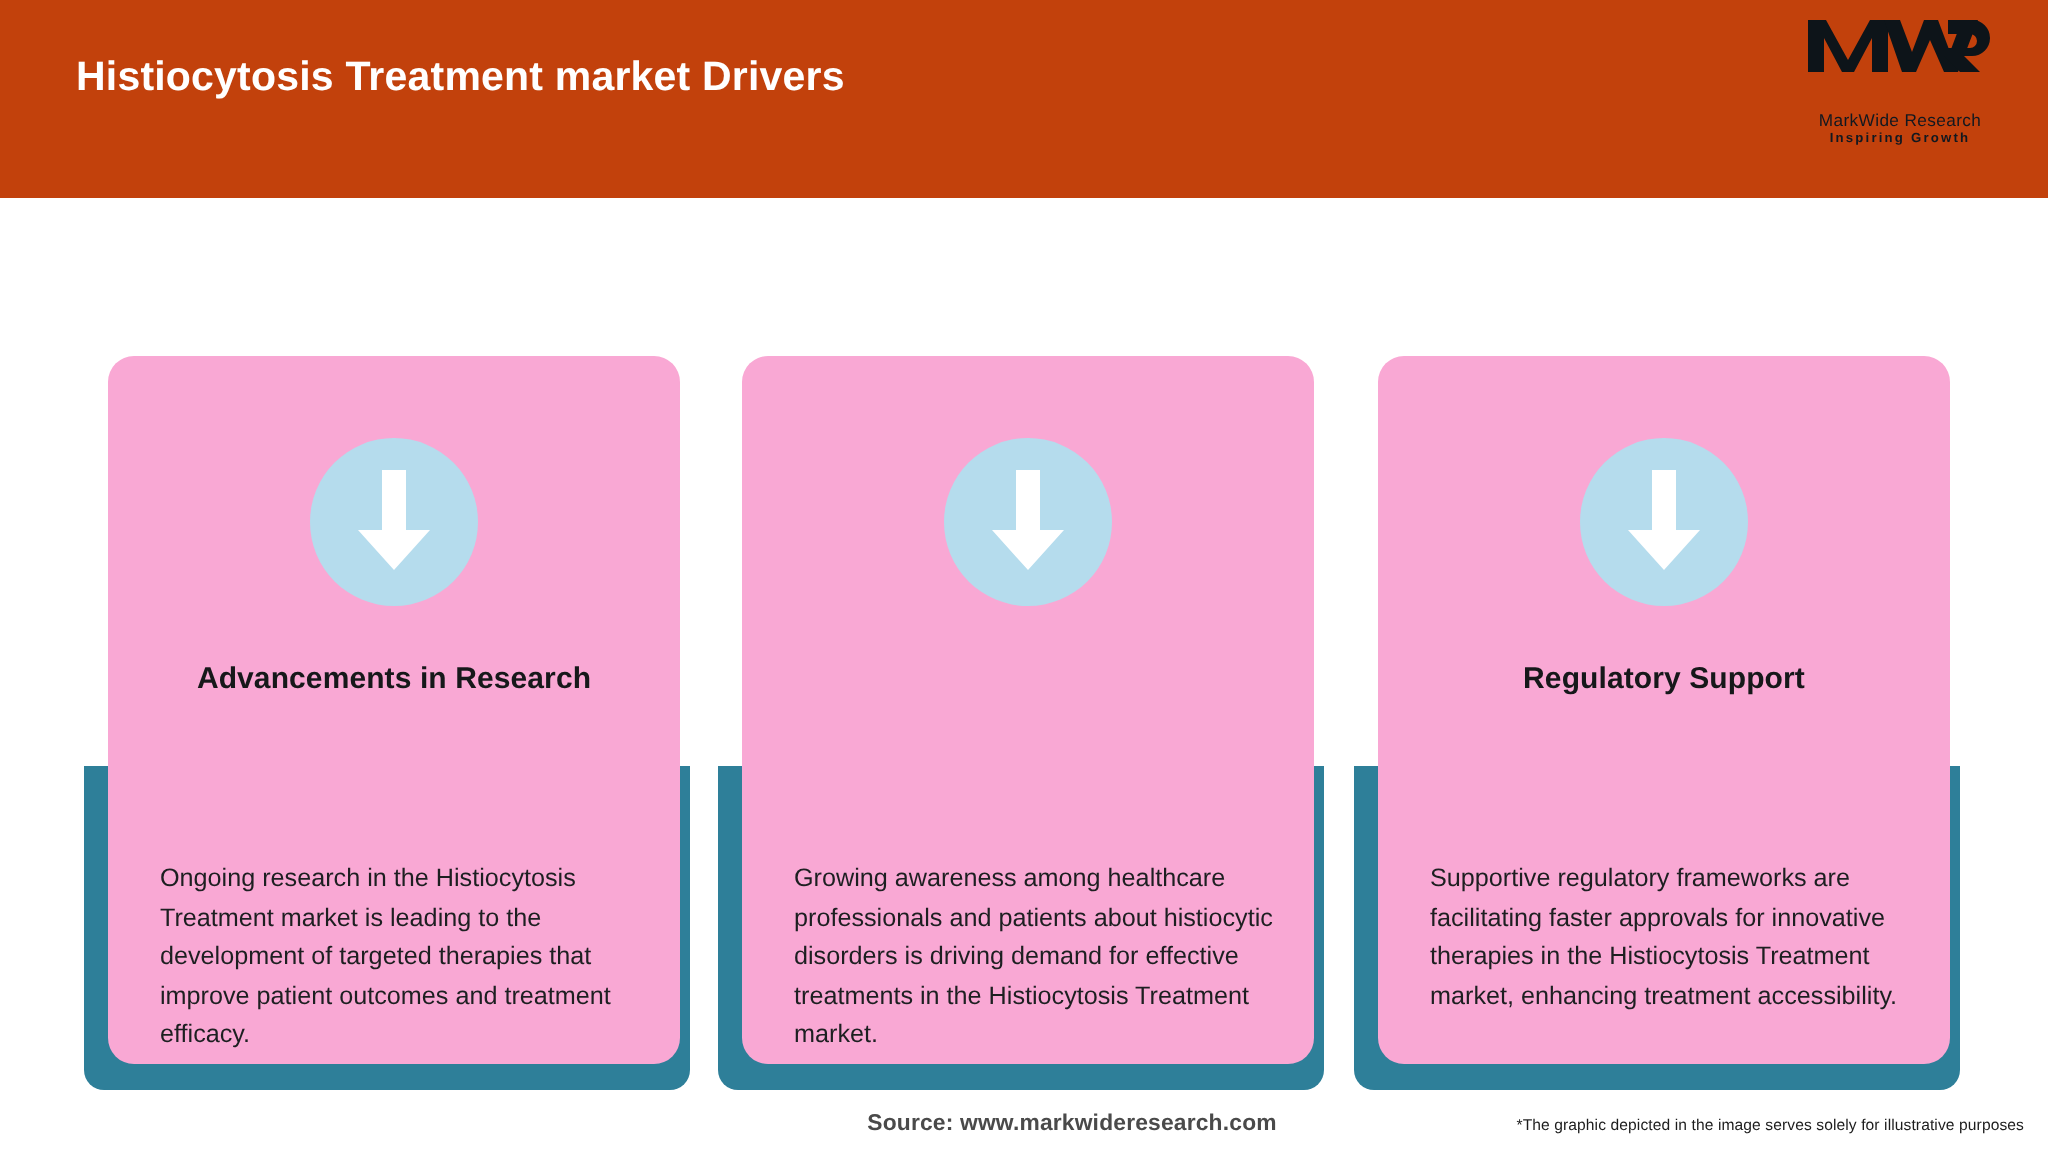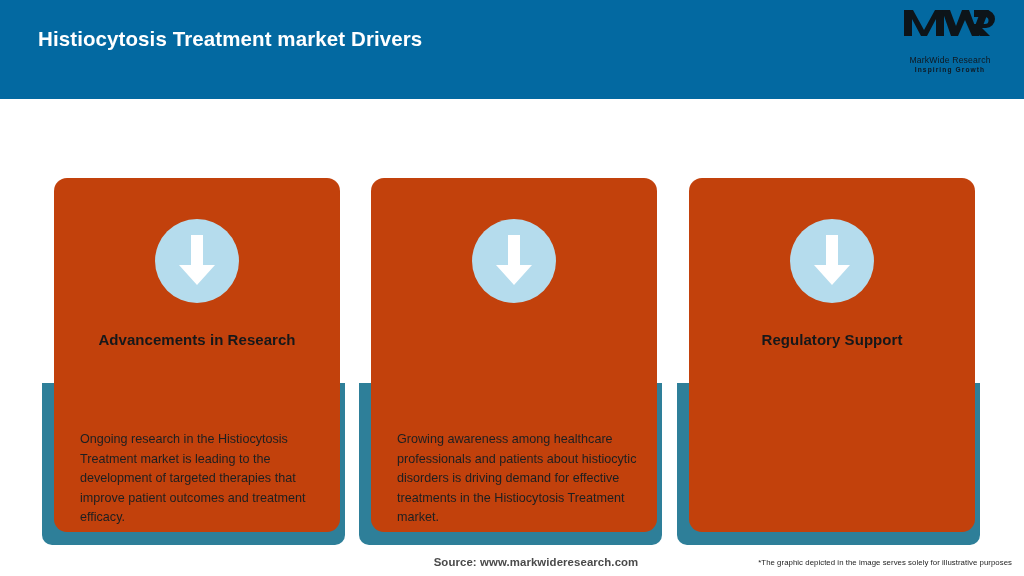--- a/index.html
+++ b/index.html
@@ -16,21 +16,21 @@
     position: relative;
   }
 
   
   .header {
     position: absolute;
     left: 0;
     top: 0;
     width: 1024px;
     height: 99px;
-    background: #0369a1;
+    background: #c2410c;
   }
   .header-title {
     position: absolute;
     left: 38px;
     top: 27px;
     font-size: 20.5px;
     font-weight: bold;
     color: #ffffff;
     letter-spacing: 0.1px;
     white-space: nowrap;
@@ -99,21 +99,21 @@
     border-bottom-left-radius: 10px;
     border-bottom-right-radius: 10px;
   }
 
   .card {
     position: absolute;
     left: 18px;
     top: 79px;
     width: 286px;
     height: 354px;
-    background: #c2410c;
+    background: #f9a8d4;
     border-radius: 13px;
   }
 
   .icon-circle {
     position: absolute;
     left: 50%;
     top: 41px;
     transform: translateX(-50%);
     width: 84px;
     height: 84px;
@@ -221,19 +221,20 @@
 
   <div class="card-wrap c2">
     <div class="accent-frame"></div>
     <div class="card">
       <div class="icon-circle">
         <svg width="40" height="52" viewBox="0 0 40 52">
           <polygon points="14,0 26,0 26,30 38,30 20,50 2,30 14,30" fill="#ffffff"></polygon>
         </svg>
       </div>
       <div class="card-title">Regulatory Support</div>
+      <div class="card-body">Supportive regulatory frameworks are facilitating faster approvals for innovative therapies in the Histiocytosis Treatment market, enhancing treatment accessibility.</div>
     </div>
   </div>
 
 </div>
 
 <div class="footer-source">Source: www.markwideresearch.com</div>
 <div class="footer-note">*The graphic depicted in the image serves solely for illustrative purposes</div>
 
 </body></html>

